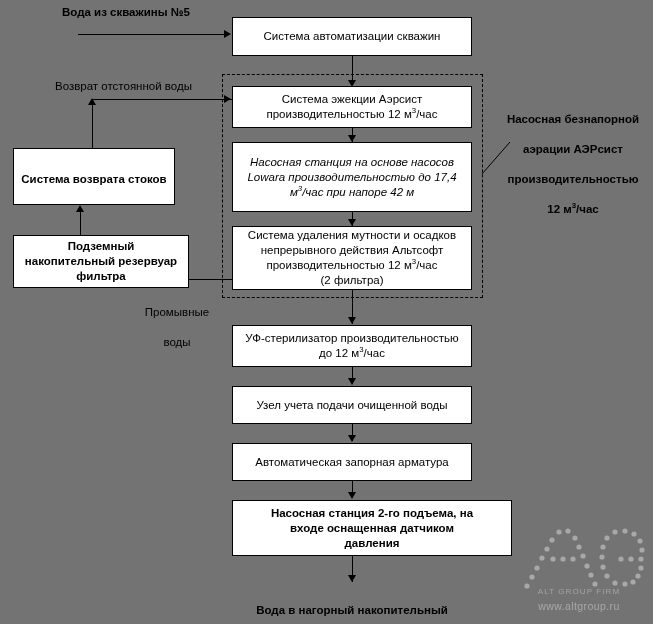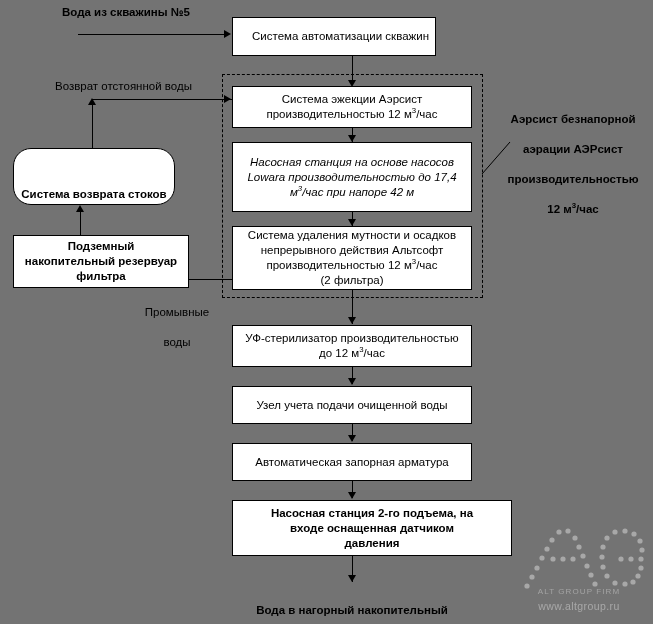--- a/index.html
+++ b/index.html
@@ -176,21 +176,21 @@
     <div class="wm-text wm-firm">ALT GROUP FIRM</div>
     <div class="wm-text wm-url">www.altgroup.ru</div>
   </div>
 
   <div class="dashed-group" style="left:222px; top:74px; width:261px; height:224px;"></div>
 
   <div class="label bold" style="left:62px; top:5px; width:190px; text-align:left;">Вода из скважины №5</div>
   <div class="line-h" style="left:78px; top:34px; width:148px;"></div>
   <div class="arrow arrow-right" style="left:224px; top:30px;"></div>
 
-  <div class="box" style="left:232px; top:17px; width:204px; height:39px;text-align:right;">
+  <div class="box" style="left:232px; top:17px; width:240px; height:39px;">
     <span class="inner">Система автоматизации скважин</span>
   </div>
 
   <div class="line-v" style="left:352px; top:56px; height:26px;"></div>
   <div class="arrow arrow-down" style="left:348px; top:80px;"></div>
 
   <div class="box" style="left:232px; top:86px; width:240px; height:42px;">
     <span class="inner">
       <span>Система эжекции Аэрсист</span><br>
       <span>производительностью 12 м</span><sup>3</sup><span>/час</span>
@@ -257,37 +257,37 @@
 
   <div class="line-v" style="left:352px; top:556px; height:26px;"></div>
   <div class="arrow arrow-down" style="left:348px; top:575px;"></div>
 
   <div class="label bold" style="left:222px; top:588px; width:260px;">
     <span>Вода в нагорный накопительный</span><br>
     
   </div>
 
   <div class="label bold" style="left:497px; top:97px; width:152px;">
-    <span>Аэрсист безнапорной</span><br>
+    <span>Насосная безнапорной</span><br>
     <span>аэрации АЭРсист</span><br>
     <span>производительностью</span><br>
     <span>12 м</span><sup>3</sup><span>/час</span>
   </div>
 
   <svg class="line-diag" style="left:480px; top:140px; width:32px; height:36px;" viewBox="0 0 32 36">
     <line x1="2" y1="34" x2="30" y2="2" stroke="#000000" stroke-width="1"></line>
   </svg>
 
   <div class="label" style="left:55px; top:79px; width:165px; text-align:left;">Возврат отстоянной воды</div>
   <div class="line-h" style="left:92px; top:99px; width:140px;"></div>
   <div class="arrow arrow-right" style="left:224px; top:95px;"></div>
   <div class="line-v" style="left:92px; top:99px; height:49px;"></div>
   <div class="arrow arrow-up" style="left:88px; top:98px;"></div>
 
-  <div class="box bold" style="left:13px; top:148px; width:162px; height:57px; align-items:flex-end; padding-top:7px;border-radius:18px;">
+  <div class="box bold" style="left:13px; top:148px; width:162px; height:57px; align-items:center; padding-top:7px;">
     <span class="inner">Система возврата стоков</span>
   </div>
 
   <div class="line-v" style="left:80px; top:211px; height:24px;"></div>
   <div class="arrow arrow-up" style="left:76px; top:205px;"></div>
 
   <div class="box bold" style="left:13px; top:235px; width:176px; height:53px;">
     <span class="inner">
       <span>Подземный</span><br>
       <span>накопительный резервуар</span><br>

